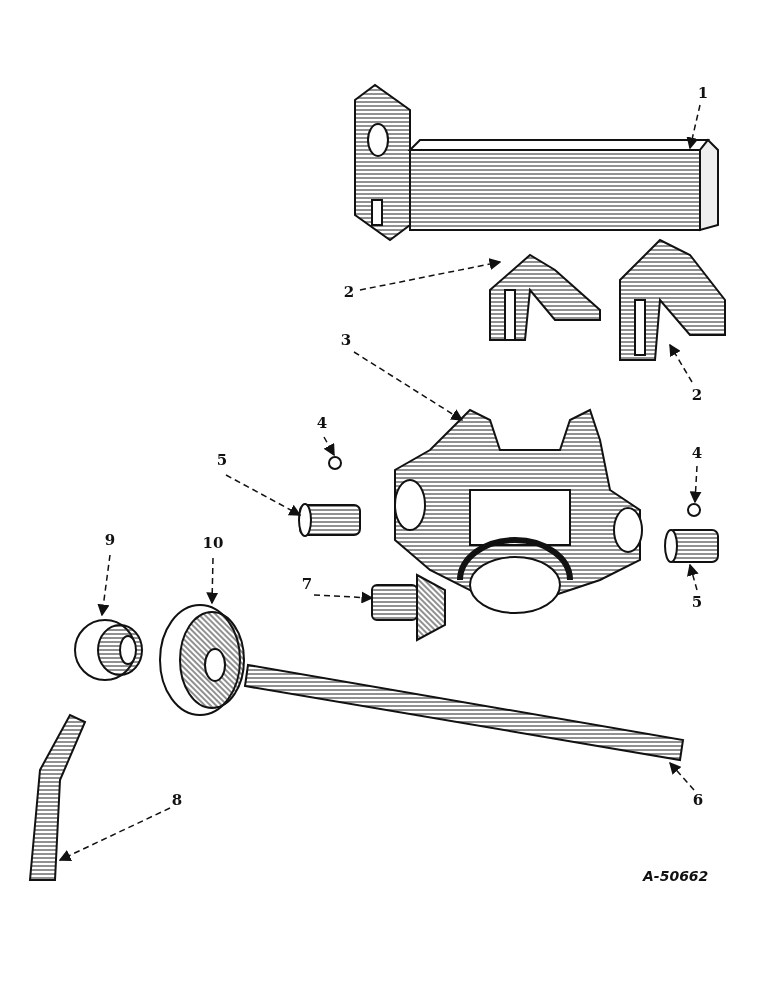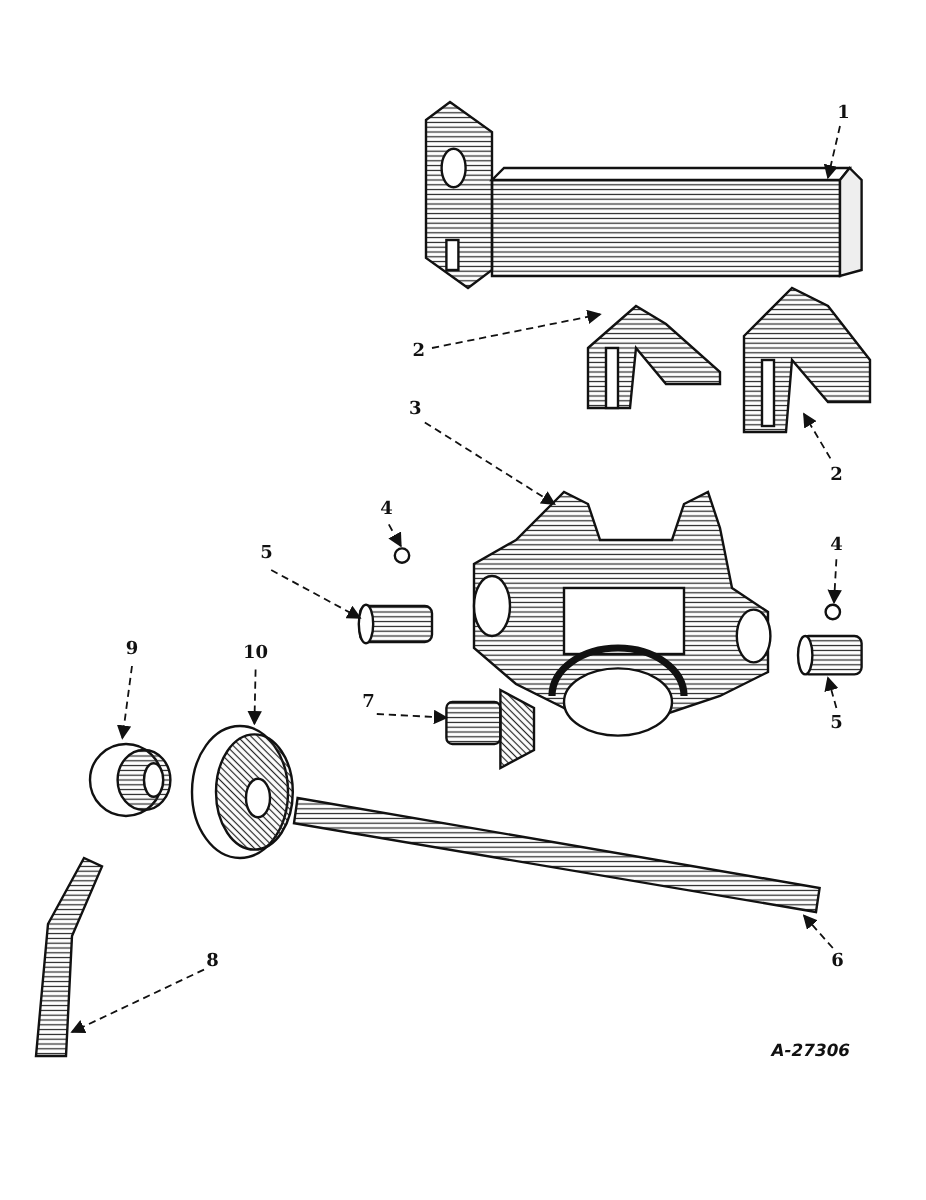--- a/index.html
+++ b/index.html
@@ -112,13 +112,13 @@
 <div class="lbl" style="left:322px;top:423px">4</div>
 <div class="lbl" style="left:697px;top:453px">4</div>
 <div class="lbl" style="left:222px;top:460px">5</div>
 <div class="lbl" style="left:697px;top:602px">5</div>
 <div class="lbl" style="left:698px;top:800px">6</div>
 <div class="lbl" style="left:307px;top:584px">7</div>
 <div class="lbl" style="left:177px;top:800px">8</div>
 <div class="lbl" style="left:110px;top:540px">9</div>
 <div class="lbl" style="left:213px;top:543px">10</div>
 
-<div class="code" style="left:643px;top:868px">A-27306</div>
+<div class="code" style="left:643px;top:868px">A-50662</div>
 
 </body></html>

